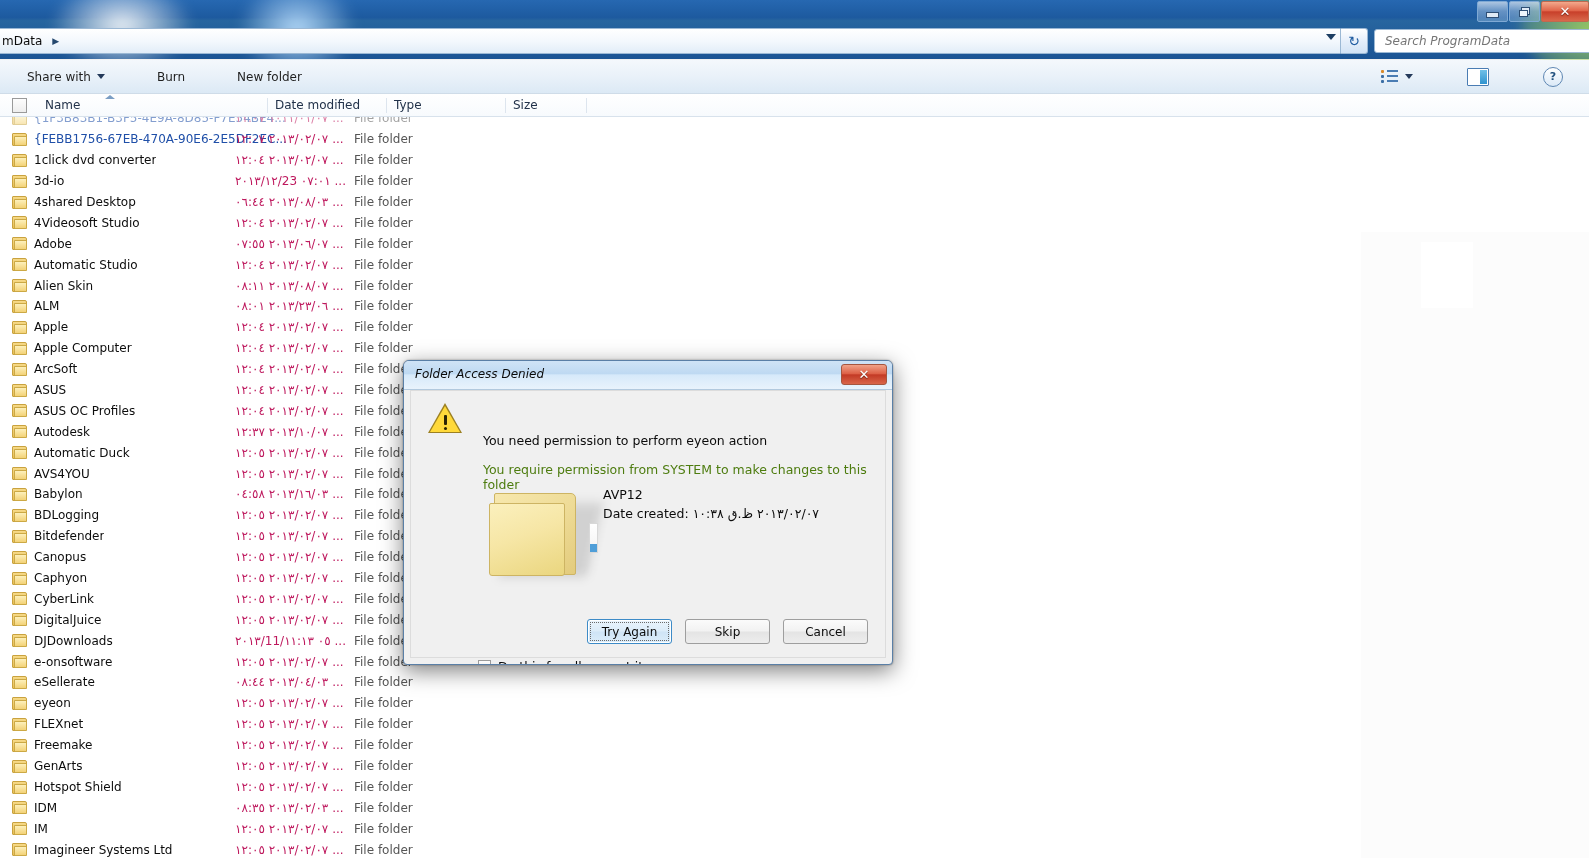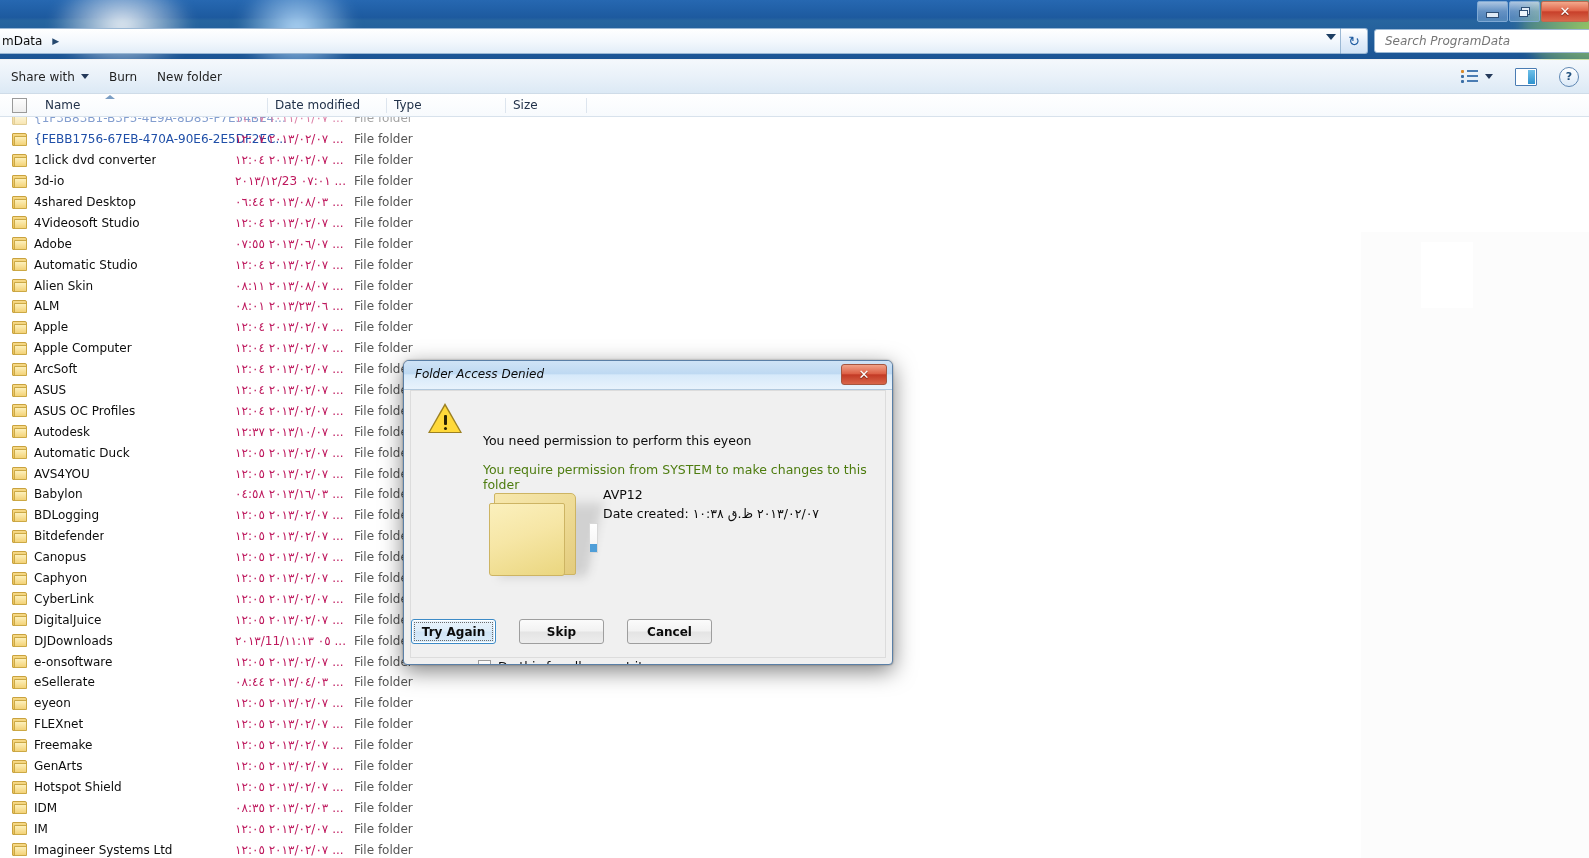--- a/index.html
+++ b/index.html
@@ -214,21 +214,21 @@
     height: 34px;
     background: linear-gradient(180deg, #f4f8fc 0%, #e9f1f9 50%, #dce9f5 100%);
     border-bottom: 1px solid #cfdce8;
     display: flex;
     align-items: center;
     box-sizing: border-box;
   }
   .tb-item {
     font-size: 12px;
     color: #1f1f1f;
-    padding: 4px 10px;
+    padding: 4px 26px;
     border-radius: 3px;
     display: flex;
     align-items: center;
     gap: 6px;
     white-space: nowrap;
   }
   .tb-caret {
     width: 0; height: 0;
     border-left: 4px solid transparent;
     border-right: 4px solid transparent;
@@ -609,24 +609,23 @@
     color: #0b0b0b;
     unicode-bidi: plaintext;
   }
 
   .dlg-buttons {
     position: absolute;
     left: 0;
     right: 0;
     top: 228px;
     display: flex;
-    justify-content: flex-start;
-    gap: 23px;
+    justify-content: flex-end;
+    gap: 13px;
     padding-right: 17px;
-    font-weight: bold;
   }
   .dbtn {
     width: 85px;
     height: 25px;
     font-size: 12px;
     color: #0b0b0b;
     border: 1px solid #9e9e9e;
     border-radius: 3px;
     background: linear-gradient(180deg, #fbfbfb 0%, #f2f2f2 48%, #e4e4e4 52%, #ededed 100%);
     display: flex;
@@ -1091,21 +1090,21 @@
     </div>
 
     <div class="dlg-body">
 
       <div class="warn-icon">
         <div class="tri"></div>
         <div class="tri2"></div>
         <div class="bang"></div>
       </div>
 
-      <div class="dlg-line1">You need permission to perform this eyeon</div>
+      <div class="dlg-line1">You need permission to perform eyeon action</div>
       <div class="dlg-line2">You require permission from SYSTEM to make changes to this folder</div>
 
       <div class="big-folder">
         <div class="bf-shadow"></div>
         <div class="bf-back"></div>
         <div class="bf-tab"></div>
         <div class="bf-front"></div>
       </div>
 
       <div class="file-name-txt">AVP12</div>

